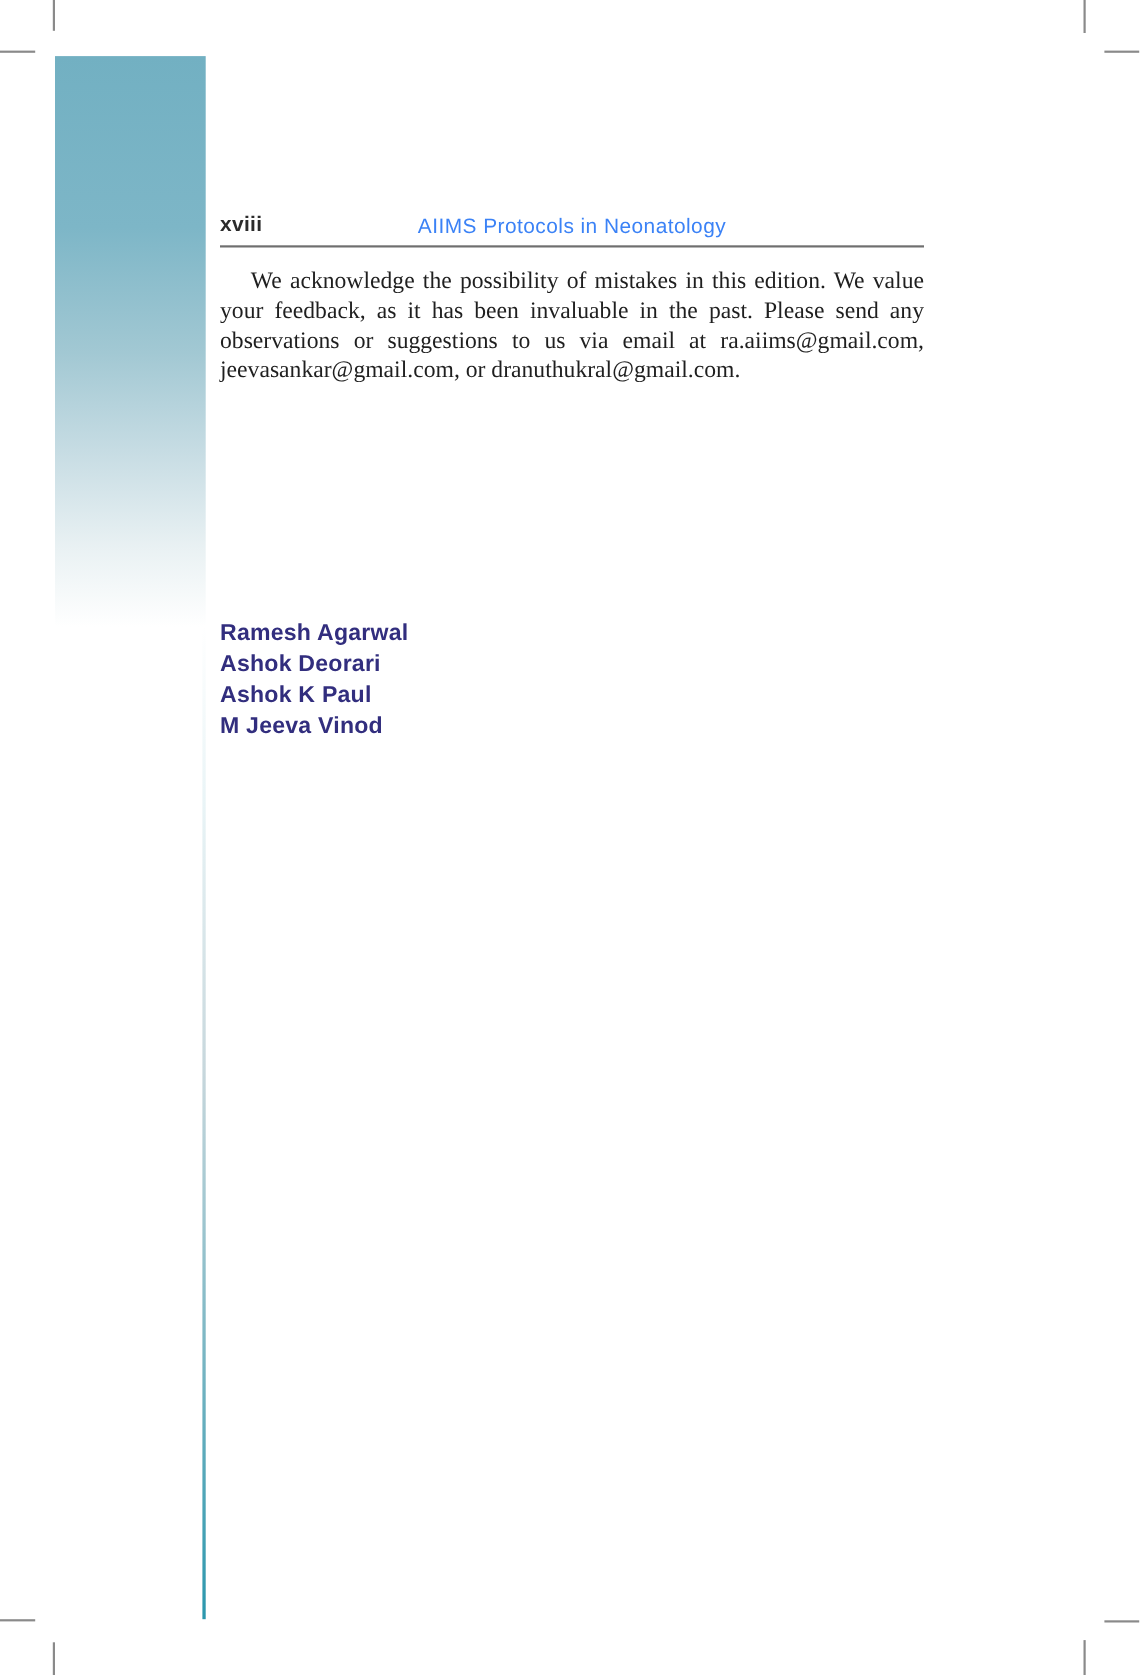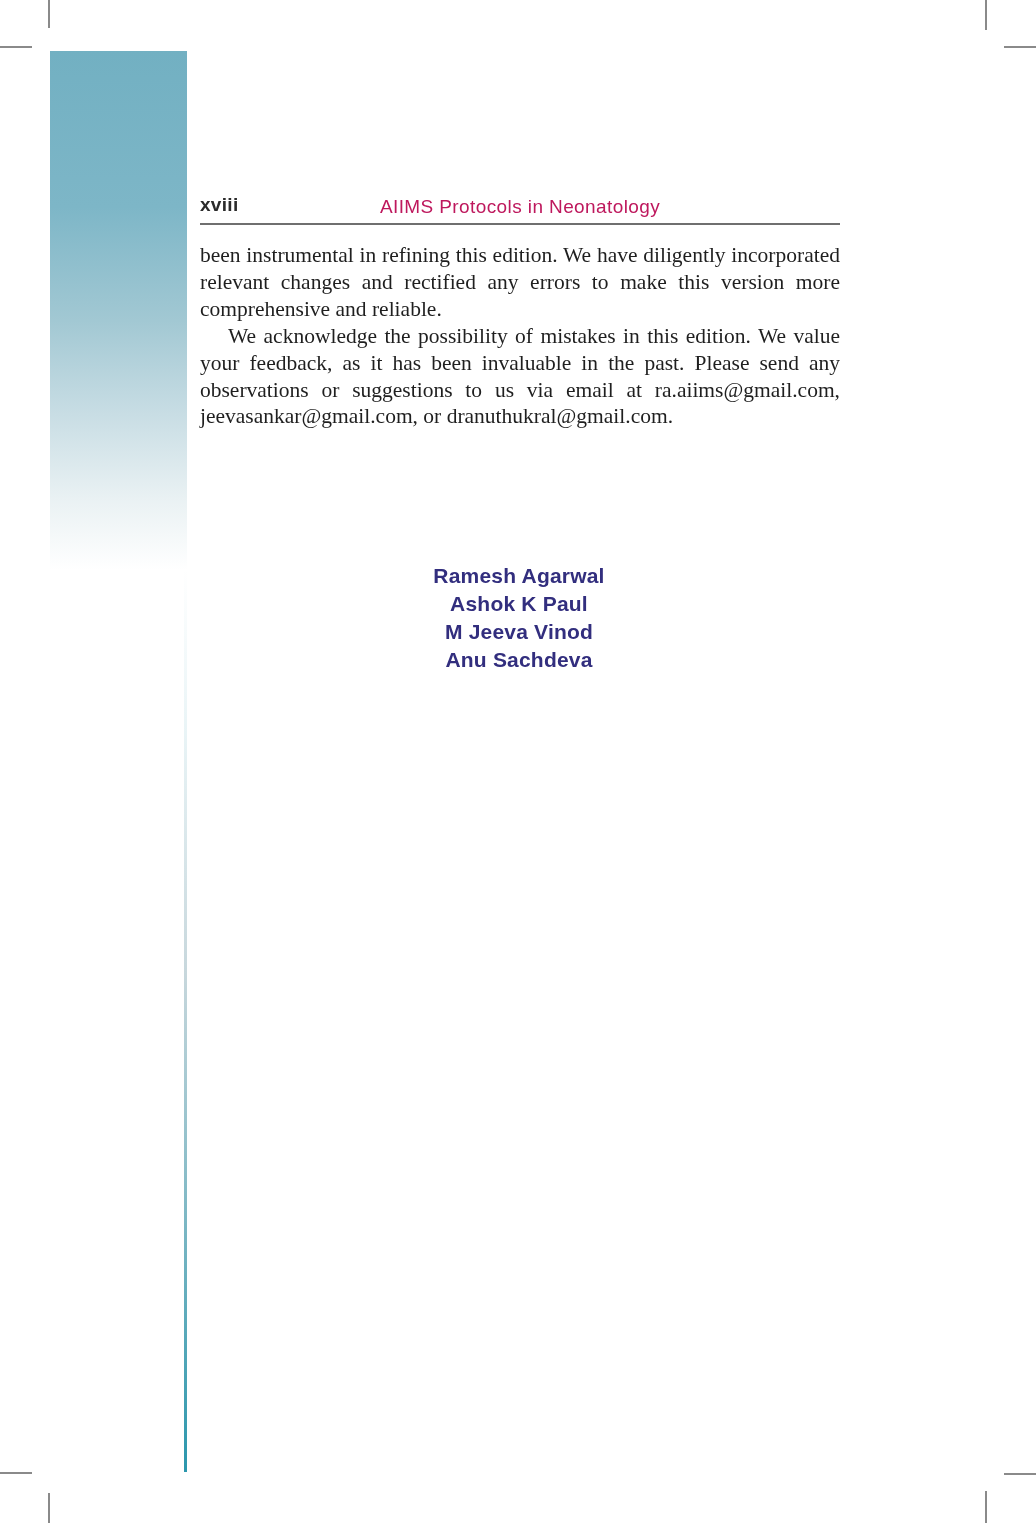--- a/index.html
+++ b/index.html
@@ -72,21 +72,21 @@
   }
   .running-head {
     position: absolute;
     left: 200px;
     top: 196px;
     width: 640px;
     text-align: center;
     font-family: "Liberation Sans", sans-serif;
     font-size: 19px;
     font-weight: 400;
-    color: #be185d;
+    color: #3b82f6;
     letter-spacing: 0.4px;
   }
   .header-rule {
     position: absolute;
     left: 200px;
     top: 223px;
     width: 640px;
     height: 2px;
     background: #6f6f6f;
   }
@@ -109,21 +109,21 @@
   .body-text p.indent {
     text-indent: 28px;
   }
 
   
   .signatures {
     position: absolute;
     left: 200px;
     top: 562px;
     width: 638px;
-    text-align: center;
+    text-align: left;
     font-family: "Liberation Sans", sans-serif;
     font-weight: bold;
     font-size: 21px;
     line-height: 28px;
     color: #322e7e;
     letter-spacing: 0.2px;
   }
 </style>
 </head>
 <body>
@@ -140,24 +140,23 @@
   <div class="crop br-v"></div>
 
   <div class="accent-bar"></div>
   <div class="accent-line"></div>
 
   <div class="folio">xviii</div>
   <div class="running-head">AIIMS Protocols in Neonatology</div>
   <div class="header-rule"></div>
 
   <div class="body-text">
-    <p>been instrumental in refining this edition. We have diligently incorporated relevant changes and rectified any errors to make this version more comprehensive and reliable.</p>
     <p class="indent">We acknowledge the possibility of mistakes in this edition. We value your feedback, as it has been invaluable in the past. Please send any observations or suggestions to us via email at ra.aiims@gmail.com, jeevasankar@gmail.com, or dranuthukral@gmail.com.</p>
   </div>
 
   <div class="signatures">
     <div>Ramesh Agarwal</div>
+    <div>Ashok Deorari</div>
     <div>Ashok K Paul</div>
     <div>M Jeeva Vinod</div>
-    <div>Anu Sachdeva</div>
   </div>
 
 </div>
 
 </body></html>

